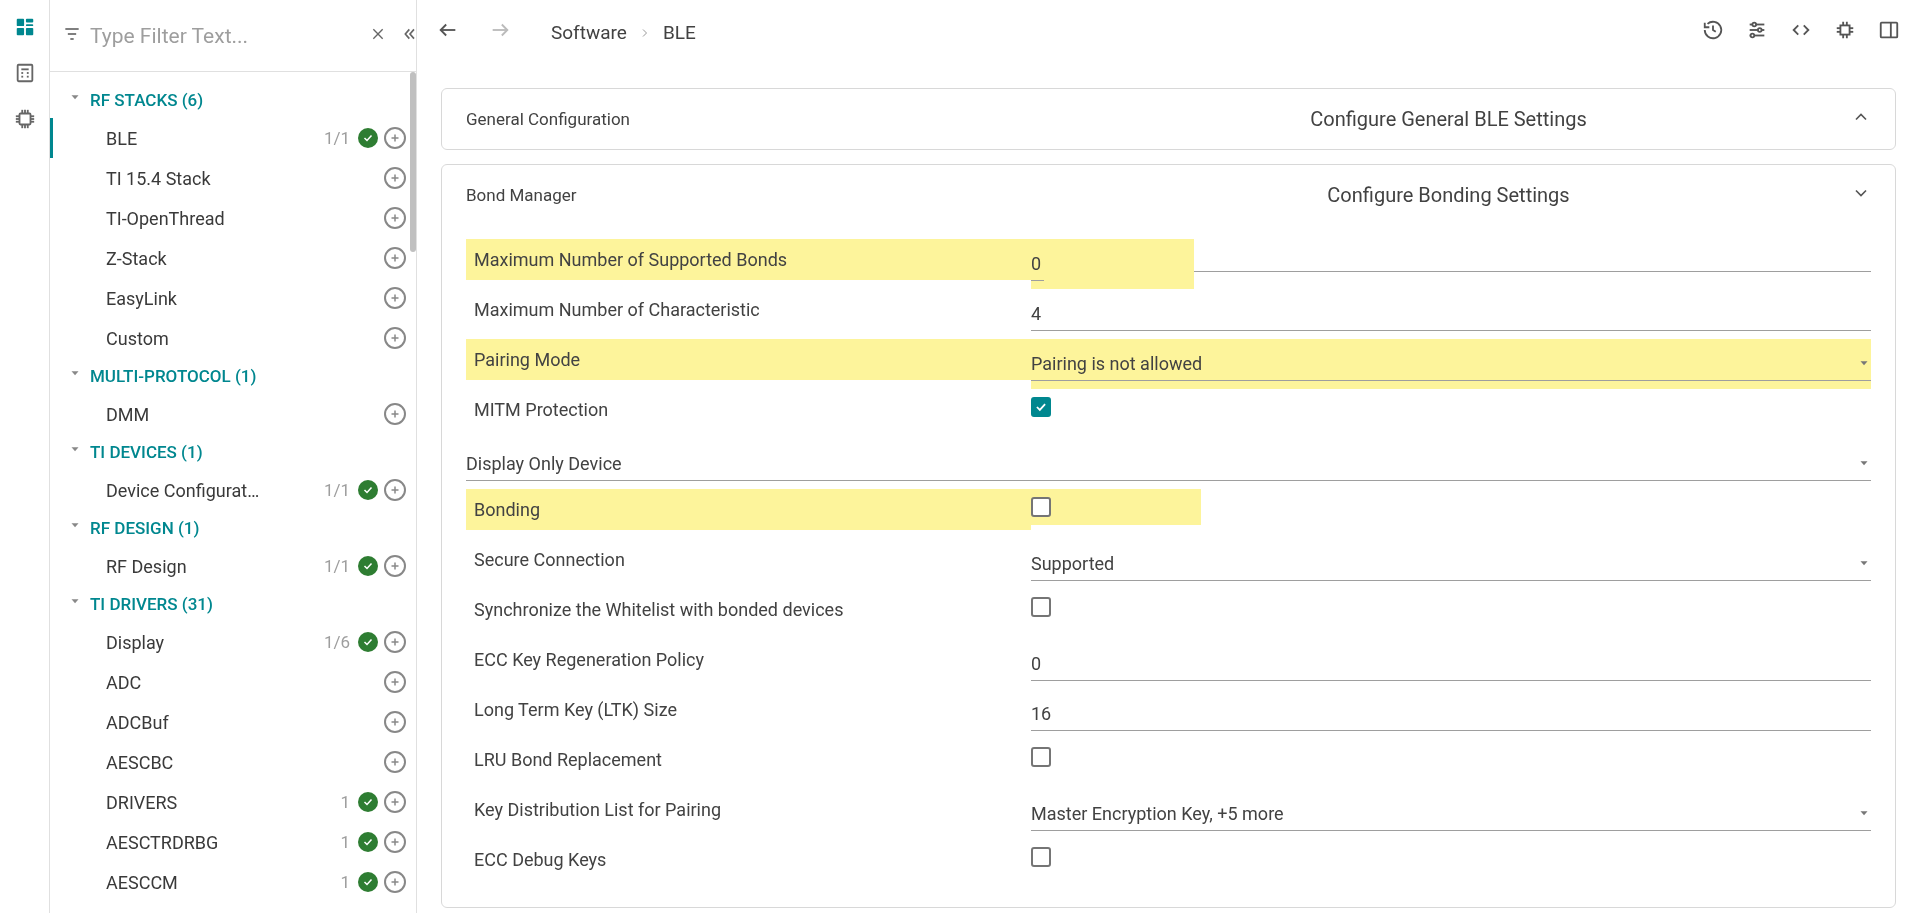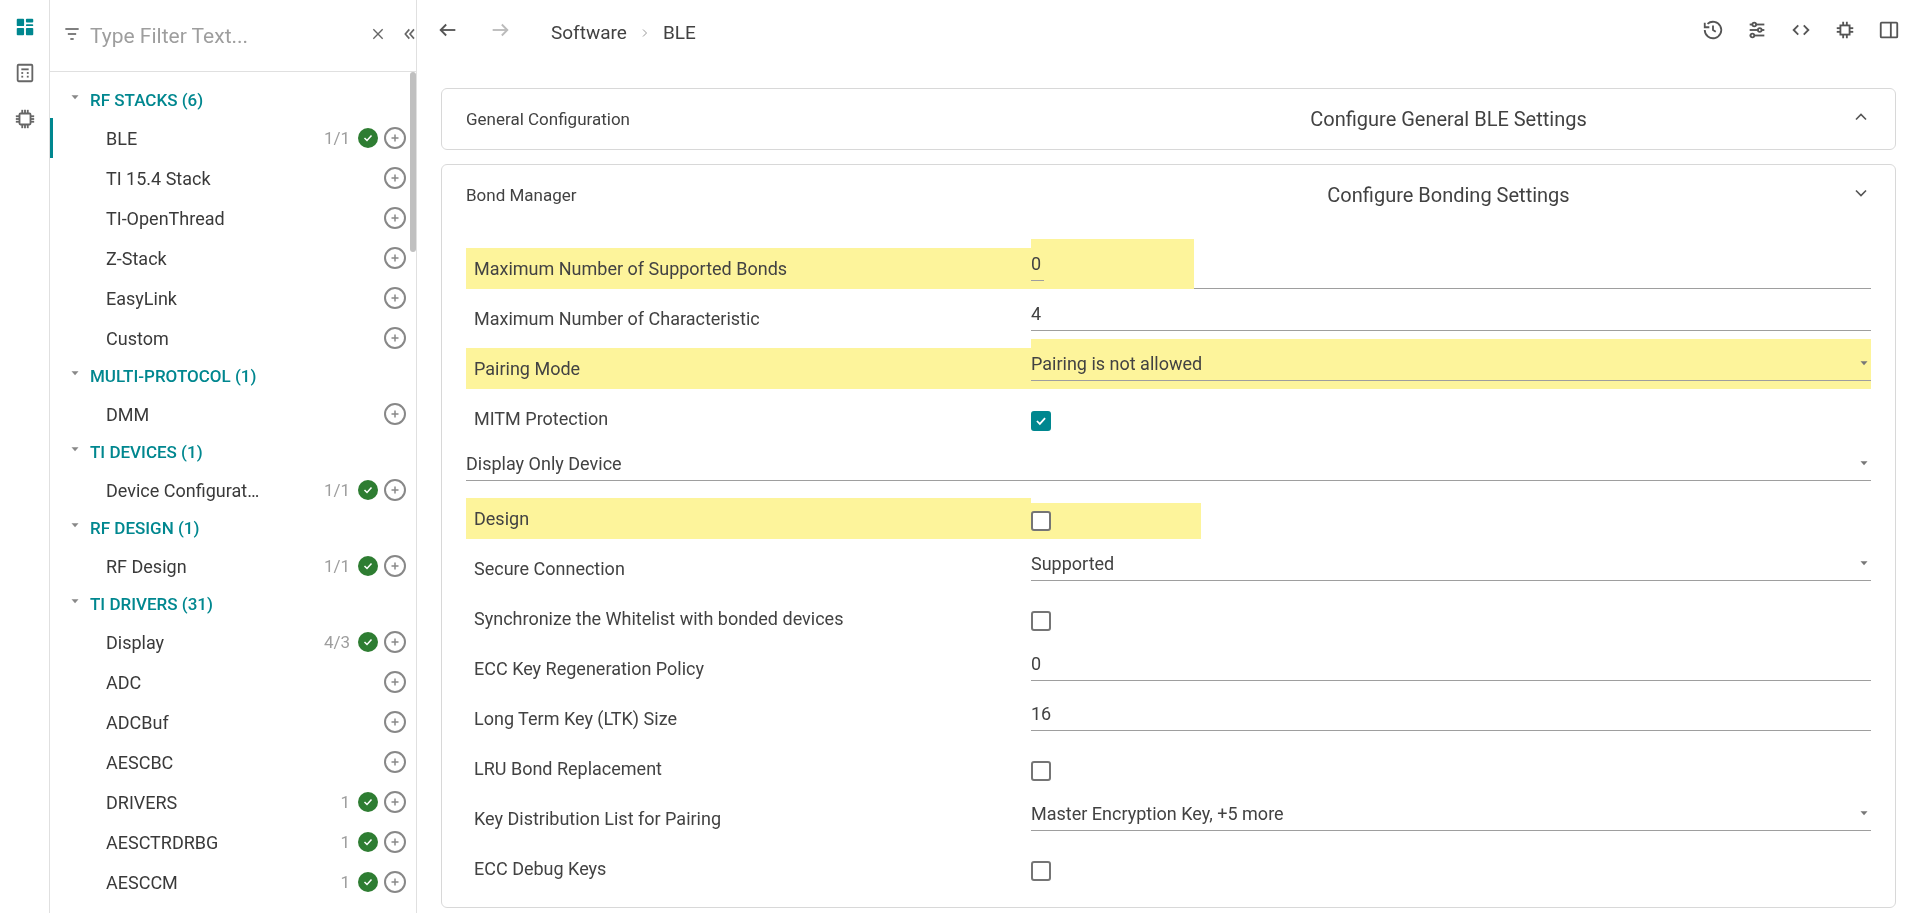--- a/index.html
+++ b/index.html
@@ -48,21 +48,21 @@
   .content { flex: 1; overflow-y: auto; padding: 0 24px 24px 24px; }
 
   .panel { border: 1px solid #d8d8d8; border-radius: 6px; margin-bottom: 14px; background: #fff; }
   .panel-header { display: flex; align-items: center; padding: 18px 24px; cursor: pointer; }
   .panel-title { font-size: 17px; color: #424242; flex: 0 0 580px; }
   .panel-desc { font-size: 20px; color: #424242; flex: 1; text-align: center; }
   .panel-chev { color: #555; }
 
   .panel-body { padding: 14px 24px 18px 24px; }
 
-  .form-row { display: flex; align-items: flex-end; min-height: 50px; }
+  .form-row { display: flex; align-items: flex-start; min-height: 50px; }
   .form-row.hl .form-label, .form-row.hl .form-control { background: #fdf49b; }
   .form-row.hl .form-control.cb-wrap { padding-left: 10px; margin-left: -10px; }
   .form-label { flex: 0 0 565px; padding: 10px 12px 10px 8px; font-size: 18px; color: #424242; }
   .form-row.hl .form-label { padding-left: 8px; }
   .form-control { flex: 1; padding: 8px 0; font-size: 18px; color: #424242; }
   .form-row.hl .form-control { padding-right: 150px; flex: 0 0 163px; }
   .form-row.hl .form-control.select { flex: 1; padding-right: 0; }
 
   .underline-field { border-bottom: 1px solid #9e9e9e; padding: 6px 0; display: flex; align-items: center; }
   .underline-field .val { flex: 1; }
@@ -284,21 +284,21 @@
       <div class="group-header">
         <span class="chevron">
           <svg viewBox="0 0 24 24" width="14" height="14" fill="currentColor">
             <polygon points="6,9 18,9 12,16"></polygon>
           </svg>
         </span>
         <span class="group-label">TI DRIVERS (31)</span>
       </div>
       <div class="tree-item">
         <span class="item-name">Display</span>
-        <span class="item-usage">4/3</span>
+        <span class="item-usage">1/6</span>
         <span class="badge-ok">
           <svg viewBox="0 0 24 24" fill="none" stroke="#fff" stroke-width="3">
             <polyline points="5,12 10,17 19,7"></polyline>
           </svg>
         </span>
         <span class="add-btn">
           <svg viewBox="0 0 24 24" width="12" height="12" stroke="currentColor" stroke-width="3">
             <line x1="12" y1="5" x2="12" y2="19"></line>
             <line x1="5" y1="12" x2="19" y2="12"></line>
           </svg>
@@ -511,21 +511,21 @@
             <div class="form-control select">
               <div class="underline-field">
                 <span class="val">Display Only Device</span>
                 <span class="chev-dn"><svg viewBox="0 0 24 24" width="14" height="14" fill="currentColor">
                     <polygon points="6,9 18,9 12,16"></polygon>
                   </svg></span>
               </div>
             </div>
           </div>
           <div class="form-row hl">
-            <div class="form-label">Design</div>
+            <div class="form-label">Bonding</div>
             <div class="form-control cb-wrap">
               <span class="checkbox"></span>
             </div>
             <div style="flex:1"></div>
           </div>
           <div class="form-row">
             <div class="form-label">Secure Connection</div>
             <div class="form-control select">
               <div class="underline-field">
                 <span class="val">Supported</span>

